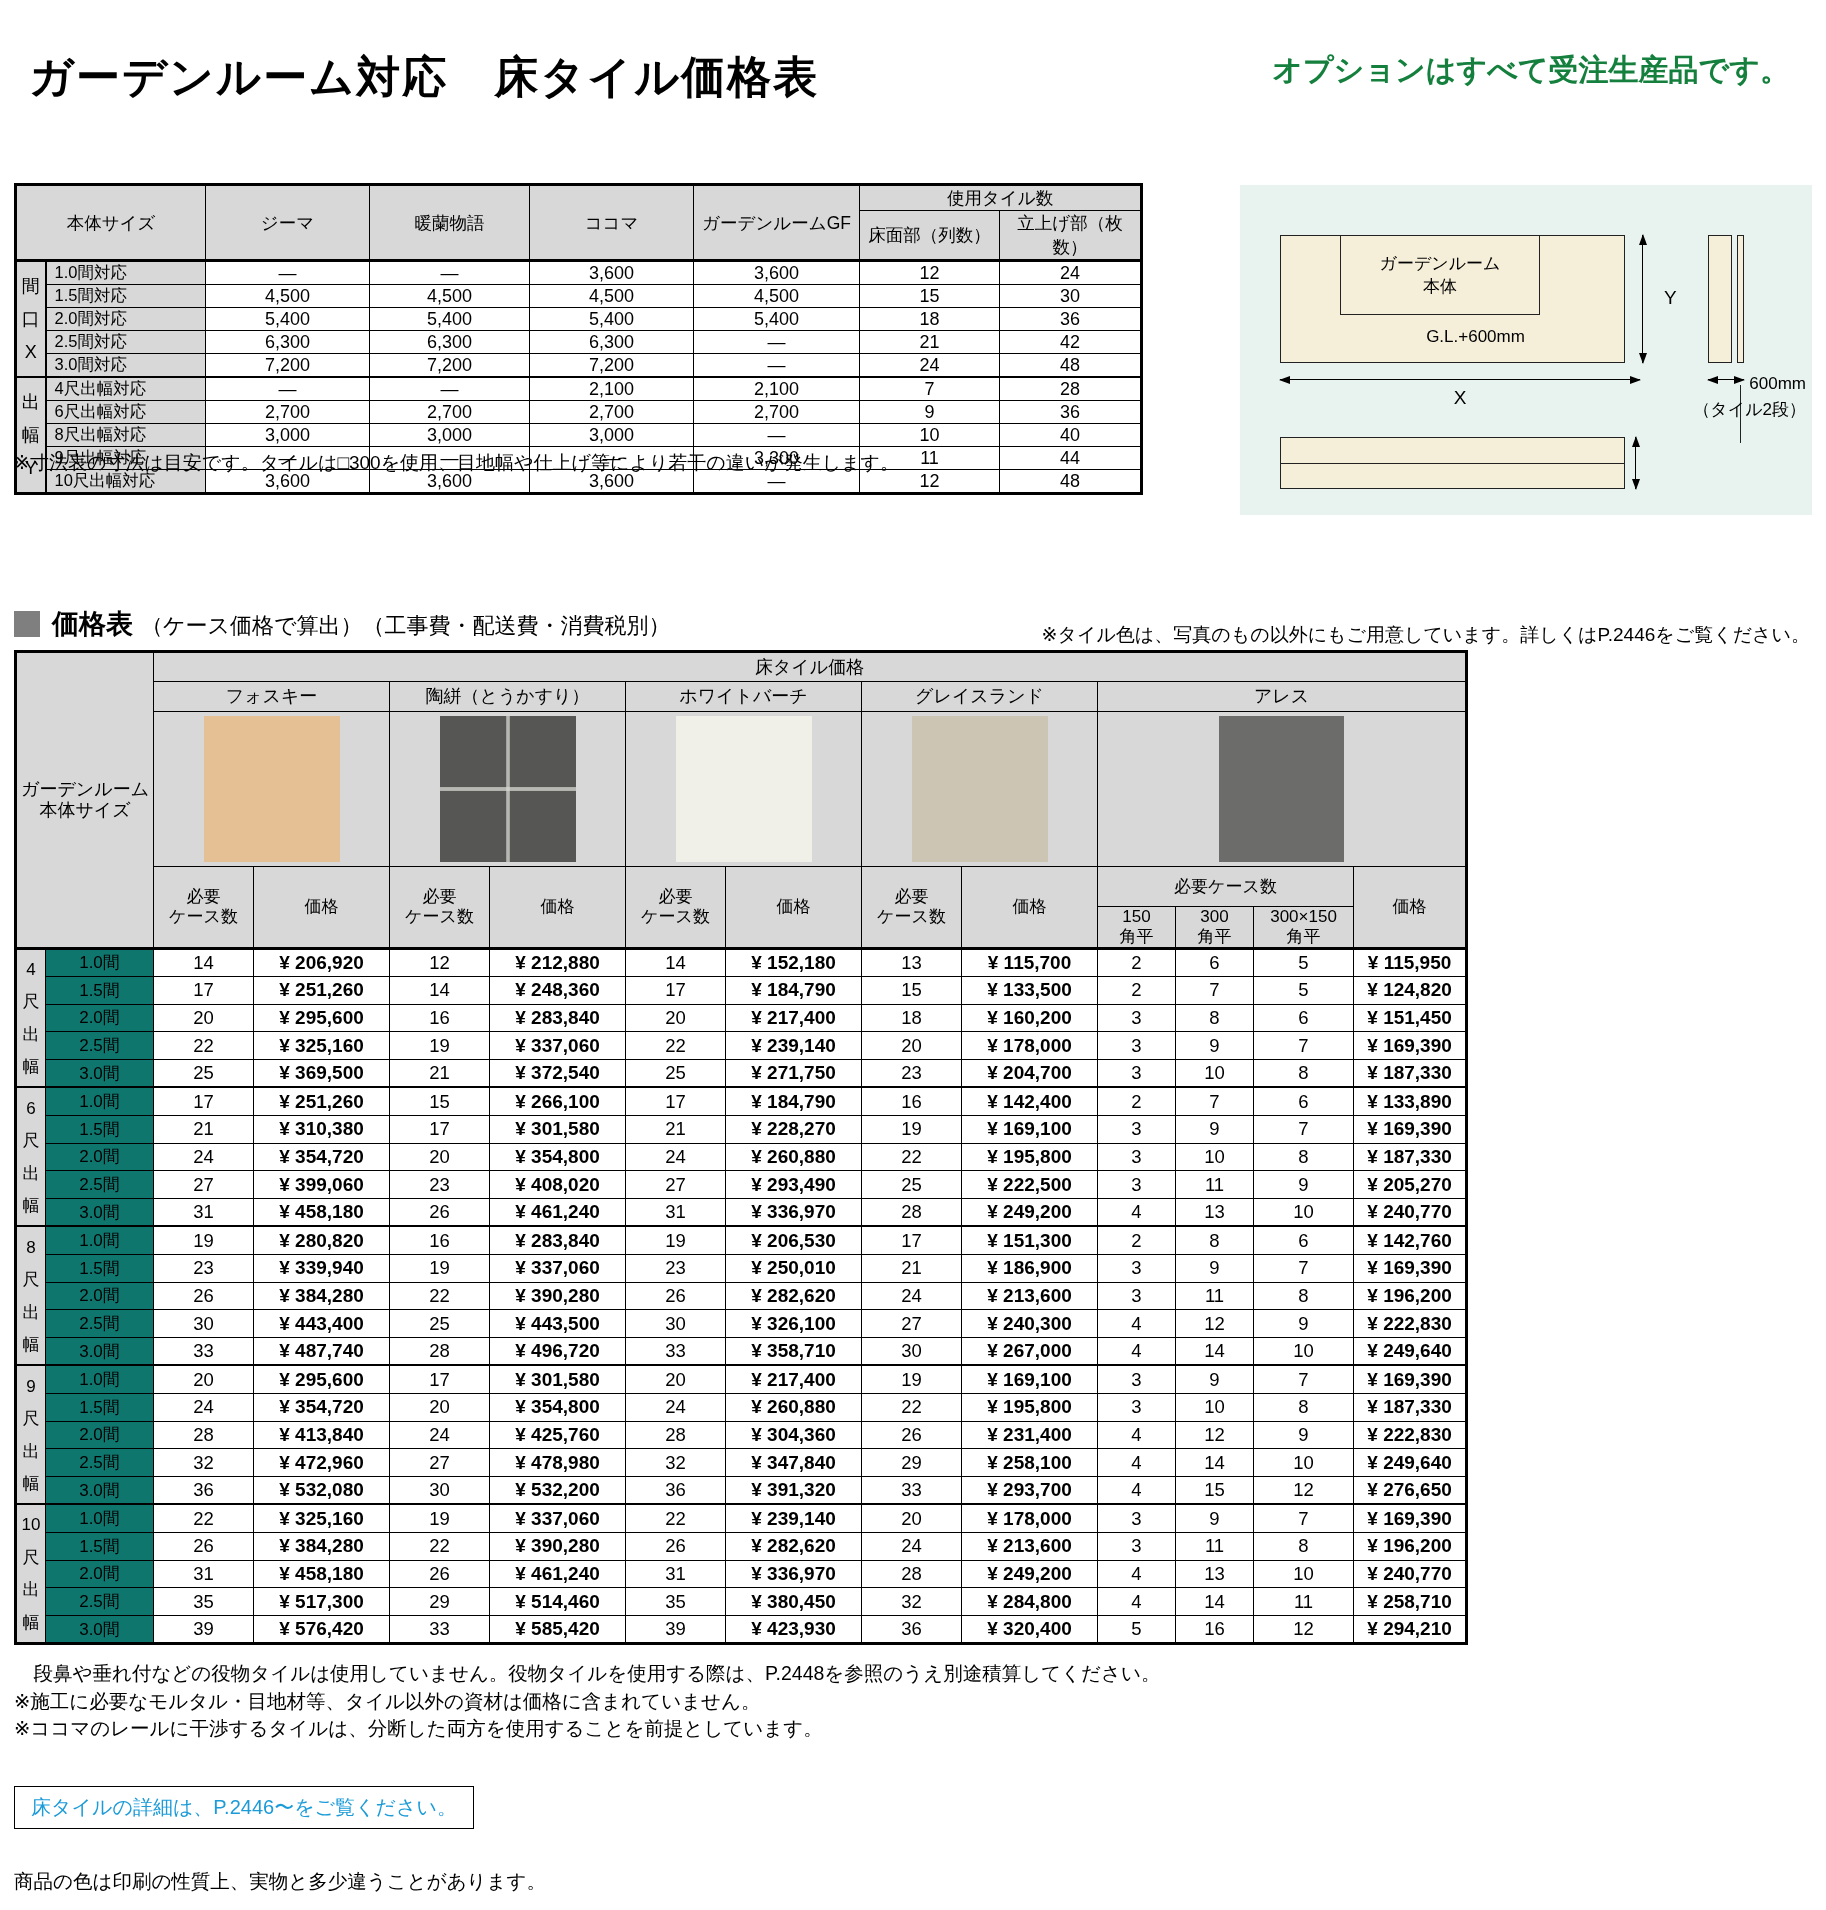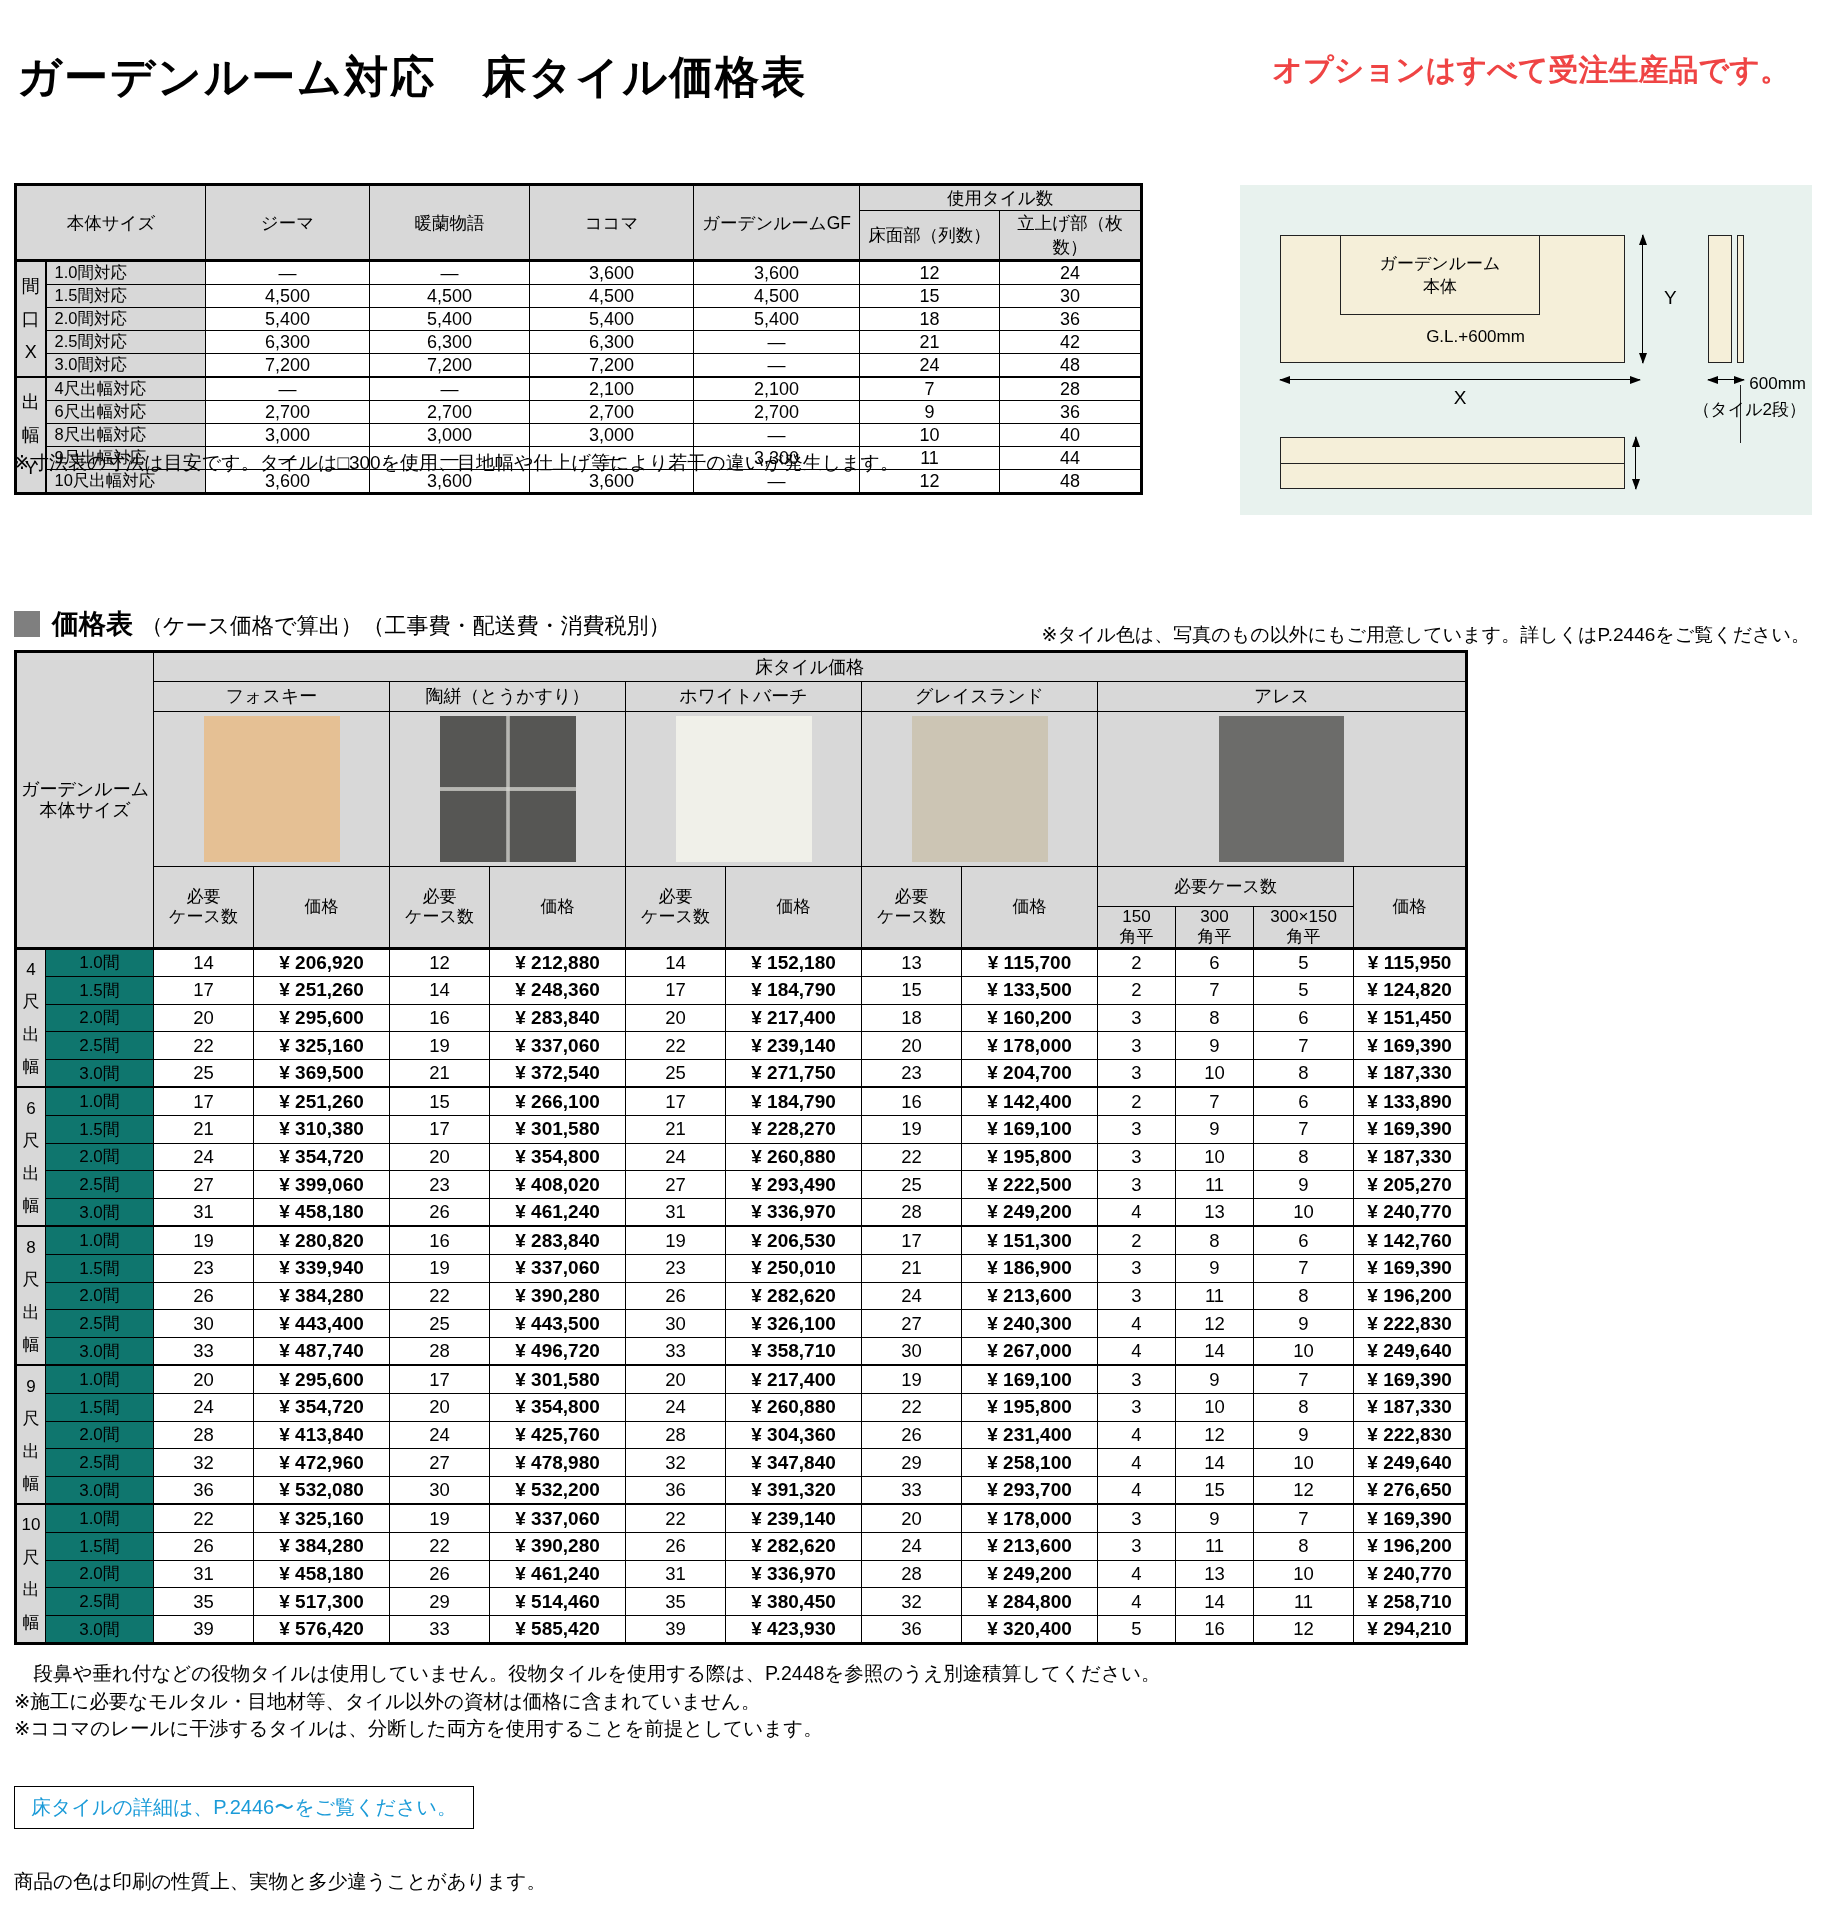--- a/index.html
+++ b/index.html
@@ -1,22 +1,22 @@
 <!DOCTYPE html>
 <html><head>
 <meta charset="utf-8">
 <style>
   * { margin:0; padding:0; box-sizing:border-box; }
   html,body { background:#fff; }
   body {
     width:1826px; height:1910px; position:relative;
     font-family:"Liberation Sans","DejaVu Sans",sans-serif; color:#000;
   }
-  .page-title { position:absolute; left:17px; top:48px; font-size:44px; font-weight:900; letter-spacing:2px; }
-  .top-note { position:absolute; right:36px; top:50px; font-size:30px; font-weight:bold; color:#ef4444; }
+  .page-title { position:absolute; left:29px; top:48px; font-size:44px; font-weight:900; letter-spacing:2px; }
+  .top-note { position:absolute; right:36px; top:50px; font-size:30px; font-weight:bold; color:#15803d; }
 
   table { border-collapse:collapse; table-layout:fixed; }
   th, td { border:1px solid #000; text-align:center; vertical-align:middle; padding:0; }
   th { font-weight:normal; background:#d8d8d8; }
 
   
   .size-table { position:absolute; left:14px; top:183px; width:1126px; border:3px solid #000; }
   .size-table thead th { font-size:17.5px; height:26px; }
   .size-table thead { border-bottom:3px solid #000; }
   .size-table tbody td { height:20.5px; font-size:17.5px; background:#fff; }

